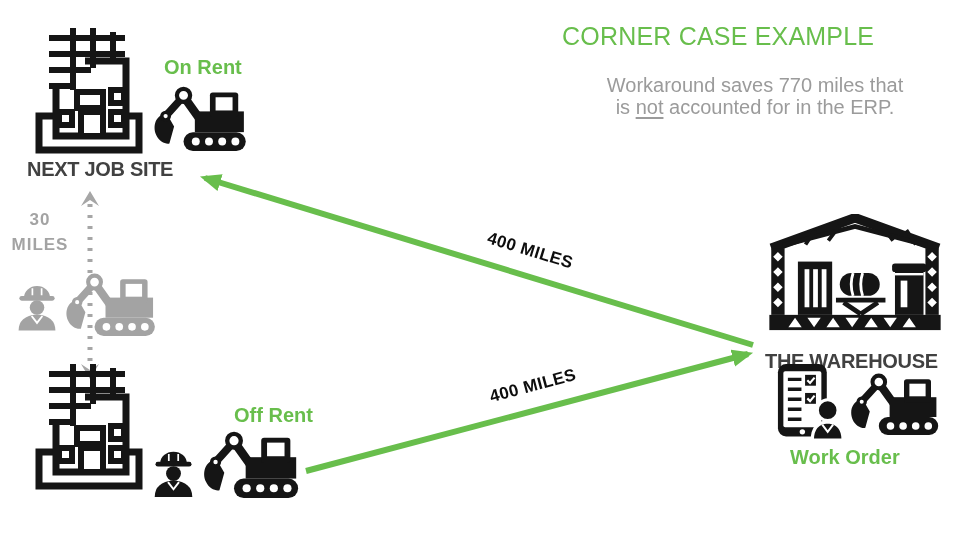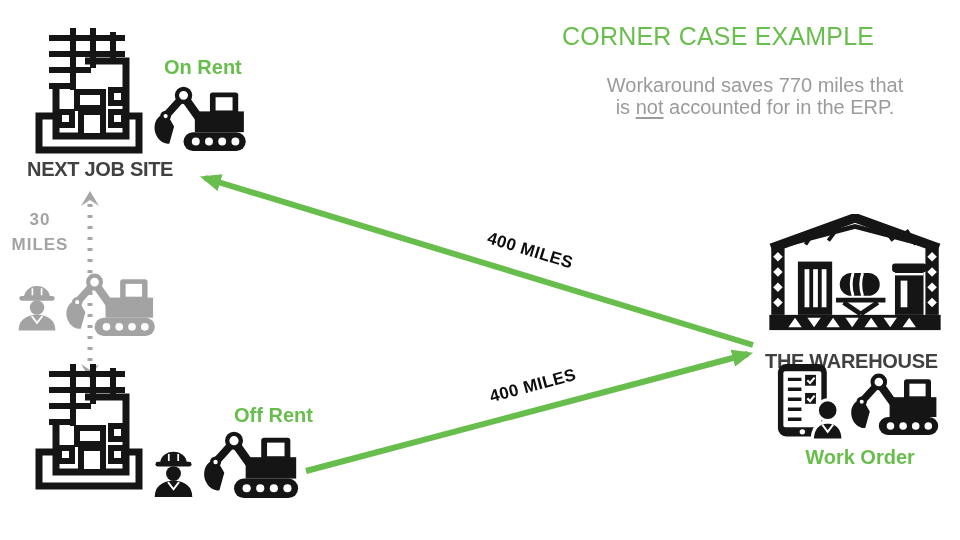--- a/index.html
+++ b/index.html
@@ -184,18 +184,18 @@
   <svg class="abs icon c-black" style="left:766px;top:214px;" width="178" height="118">
       <use href="#sym-warehouse"></use>
     </svg>
   <div class="abs site-label" style="left:765px;top:338px;width:180px;text-align:left;margin-top:12px;">THE WAREHOUSE</div>
   <svg class="abs icon c-black" style="left:772px;top:364px;" width="77" height="76">
       <use href="#sym-workorder"></use>
     </svg>
   <svg class="abs icon c-black" style="left:850px;top:372px;" width="90" height="63">
       <use href="#sym-excavator"></use>
     </svg>
-  <div class="abs status-label" style="left:790px;top:446px;width:140px;text-align:center;">Work Order</div>
+  <div class="abs status-label" style="left:790px;top:446px;width:140px;">Work Order</div>
 
   <div class="abs route-label" style="left:455px;top:241px;transform:rotate(17deg);">400 MILES</div>
   <div class="abs route-label" style="left:458px;top:376px;transform:rotate(-15deg);">400 MILES</div>
 
 </div>
 
 </body></html>

